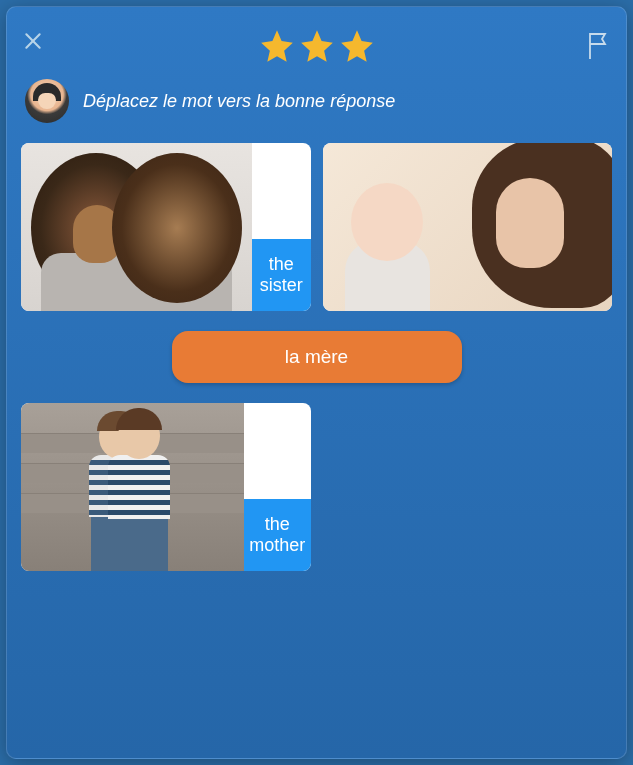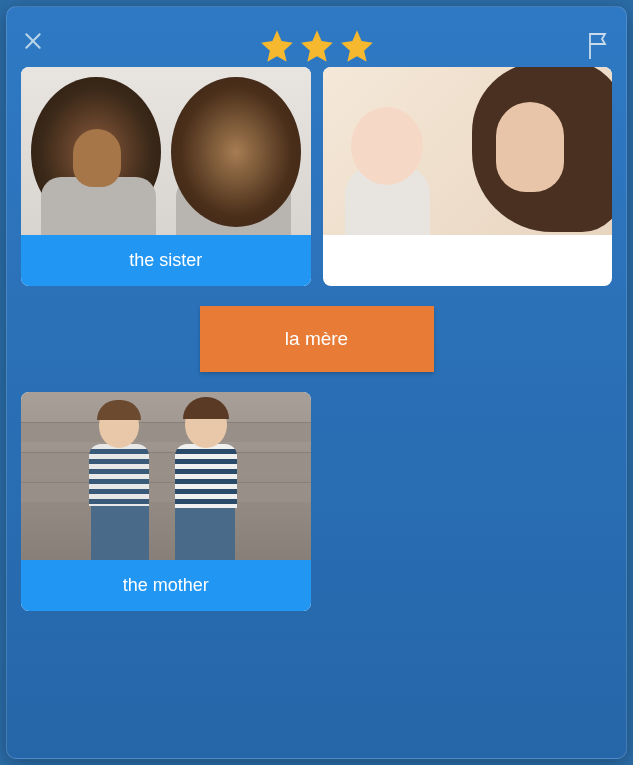--- a/index.html
+++ b/index.html
@@ -96,22 +96,23 @@
   grid-template-columns: 1fr 1fr;
   grid-template-rows: auto auto auto;
   gap: 12px;
   padding: 0 14px;
 }
 .card {
   background: #fff;
   border-radius: 8px;
   overflow: hidden;
   display: flex;
-  flex-direction: column;
+  flex-direction: row;
   cursor: pointer;
+  align-items: flex-end;
 }
 .card-img {
   width: 100%;
   height: 168px;
   position: relative;
   overflow: hidden;
 }
 .card-label {
   background: #2196F3;
   color: #fff;
@@ -124,24 +125,24 @@
   grid-column: 1 / -1;
   display: flex;
   justify-content: center;
   padding: 8px 0;
 }
 .draggable-word {
   background: #E87B35;
   color: #fff;
   font-size: 19px;
   font-weight: 500;
-  padding: 22px 0;
-  width: 234px;
+  padding: 15px 0;
+  width: 290px;
   text-align: center;
-  border-radius: 0;
+  border-radius: 16px;
   cursor: grab;
   box-shadow: 0 2px 4px rgba(0,0,0,0.2);
 }
 
 
 .img-sister {
   background: linear-gradient(180deg, #E8E4E0 0%, #D8D4D0 100%);
 }
 .img-sister::before, .img-sister::after {
   content: ""; position: absolute; border-radius: 50%;
@@ -291,20 +292,24 @@
           <path d="M12 2l2.9 6.9L22 10l-5.5 5 1.6 7L12 18.5 5.9 22l1.6-7L2 10l7.1-1.1z"></path>
         </svg>
     </div>
     <div class="flag-btn">
       <svg viewBox="0 0 24 28" fill="none" stroke="currentColor" stroke-width="1.8">
         <path d="M4 2v26M4 3h15l-3 5 3 5H4"></path>
       </svg>
     </div>
   </div>
 
+  <div class="instruction-row">
+    <div class="avatar"></div>
+    <div class="instruction">Déplacez le mot vers la bonne réponse</div>
+  </div>
 
   <div class="grid">
 
     <div class="card">
       <div class="card-img img-sister">
         <div class="body1"></div>
           <div class="body2"></div>
         <div class="face1"></div>
           <div class="face2"></div>
       </div>

